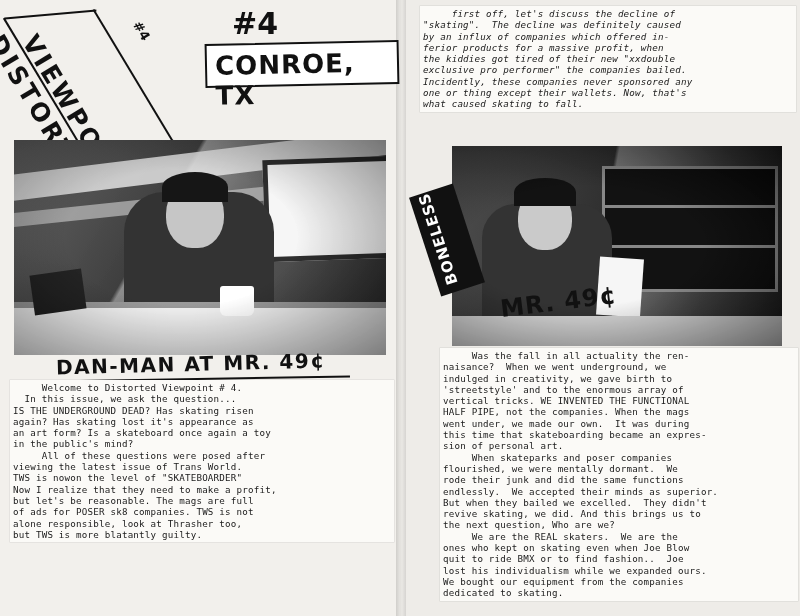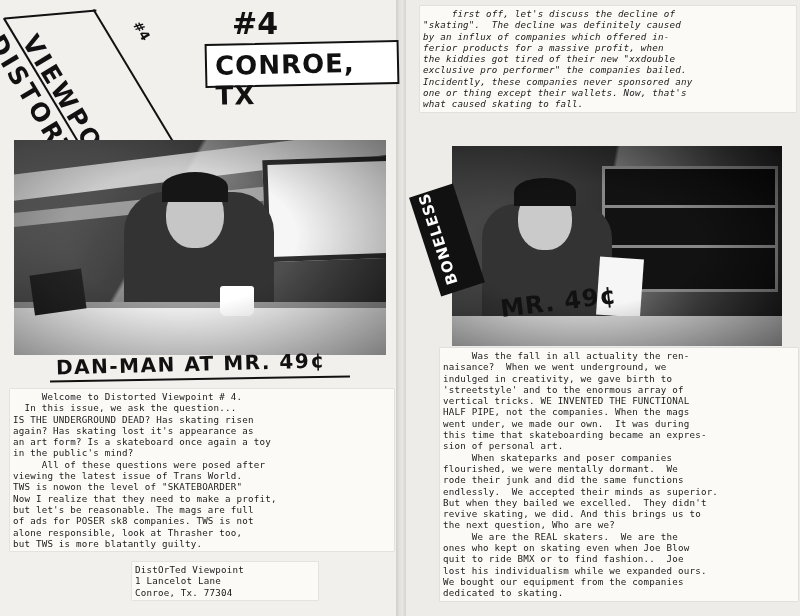--- a/index.html
+++ b/index.html
@@ -188,21 +188,21 @@
     color: #111;
     transform: rotate(-1.5deg);
   }
   #danman-underline {
     position:absolute;
     left: 50px; top: 378px; width: 300px; height: 2px;
     background:#111; transform: rotate(-1deg);
   }
 
   #left-body {
-    left: 10px; top: 380px; width: 378px; margin-top: 9px;
+    left: 10px; top: 380px; width: 378px;
   }
   #left-address {
     left: 132px; top: 562px; width: 180px;
     font-size: 9.2px;
   }
 
   
   #right-top-text {
     left: 420px; top: 6px; width: 370px; font-style: italic;
   }
@@ -341,23 +341,20 @@
 an art form? Is a skateboard once again a toy
 in the public's mind?
      All of these questions were posed after
 viewing the latest issue of Trans World.
 TWS is nowon the level of "SKATEBOARDER"
 Now I realize that they need to make a profit,
 but let's be reasonable. The mags are full
 of ads for POSER sk8 companies. TWS is not
 alone responsible, look at Thrasher too,
 but TWS is more blatantly guilty.</div>
-  <div class="tw" id="left-address">DistOrTed Viewpoint
-1 Lancelot Lane
-Conroe, Tx. 77304</div>
 
   <div class="tw" id="right-top-text">     first off, let's discuss the decline of
 "skating".  The decline was definitely caused
 by an influx of companies which offered in-
 ferior products for a massive profit, when
 the kiddies got tired of their new "xxdouble
 exclusive pro performer" the companies bailed.
 Incidently, these companies never sponsored any
 one or thing except their wallets. Now, that's
 what caused skating to fall.</div>

